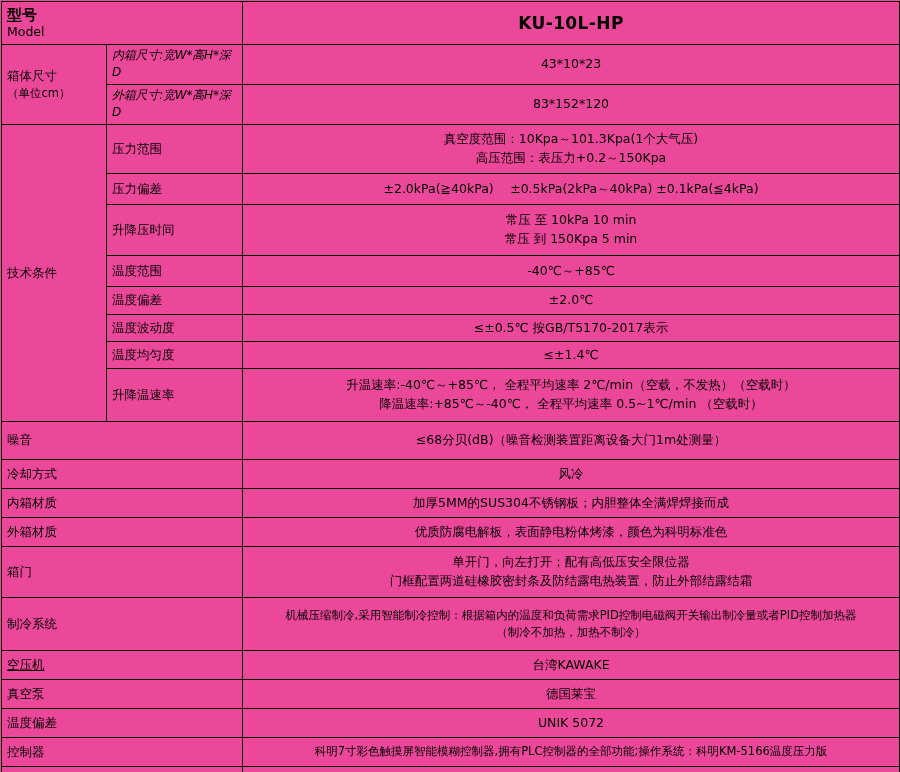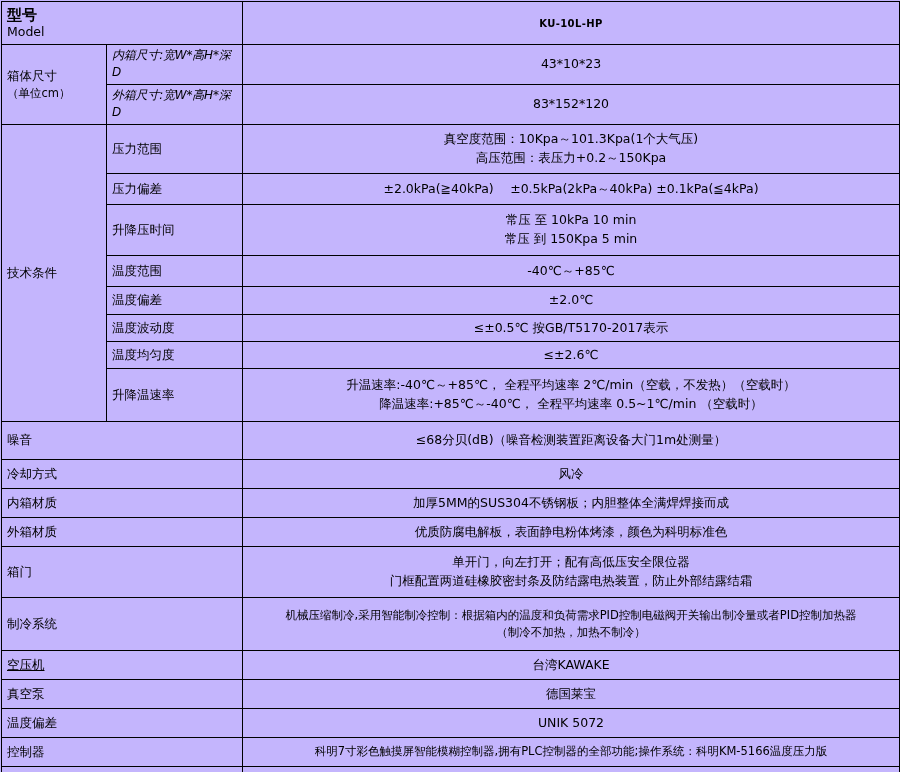--- a/index.html
+++ b/index.html
@@ -10,21 +10,21 @@
   }
   body {
     font-family: "DejaVu Sans", "Liberation Sans", sans-serif;
     color: #000000;
     -webkit-font-smoothing: none;
   }
   #sheet {
     width: 900px;
     height: 772px;
     position: relative;
-    background: #c4b5fd;
+    background: #ec4899;
     overflow: hidden;
     box-sizing: border-box;
   }
   table.spec {
     width: 898px;
     margin: 1px 0 0 1px;
     border-collapse: collapse;
     table-layout: fixed;
     font-size: 12.5px;
   }
@@ -53,21 +53,21 @@
     line-height: 1.25;
     display: block;
   }
   .model-sub {
     font-size: 12.5px;
     font-weight: normal;
     line-height: 1.3;
     display: block;
   }
   .model-val {
-    font-size: 10px;
+    font-size: 17px;
     font-weight: bold;
     letter-spacing: 0.4px;
   }
   .sub-note {
     font-size: 11px;
     display: block;
     line-height: 1.35;
   }
   .unitcm {
     font-size: 11.5px;
@@ -141,21 +141,21 @@
       <tr>
         <td class="lbl" style="height:23px;">温度偏差</td>
         <td class="val">±2.0℃</td>
       </tr>
       <tr>
         <td class="lbl" style="height:22px;">温度波动度</td>
         <td class="val">≤±0.5℃  按GB/T5170-2017表示</td>
       </tr>
       <tr>
         <td class="lbl" style="height:22px;">温度均匀度</td>
-        <td class="val">≤±2.6℃</td>
+        <td class="val">≤±1.4℃</td>
       </tr>
       <tr>
         <td class="lbl" style="height:48px;">升降温速率</td>
         <td class="val nowrapish ml">升温速率:-40℃～+85℃，  全程平均速率 2℃/min（空载，不发热）（空载时）
 降温速率:+85℃～-40℃，  全程平均速率 0.5~1℃/min （空载时）</td>
       </tr>
 
       <tr>
         <td class="lbl" colspan="2" style="height:33px;">噪音</td>
         <td class="val">≤68分贝(dB)（噪音检测装置距离设备大门1m处测量）</td>

